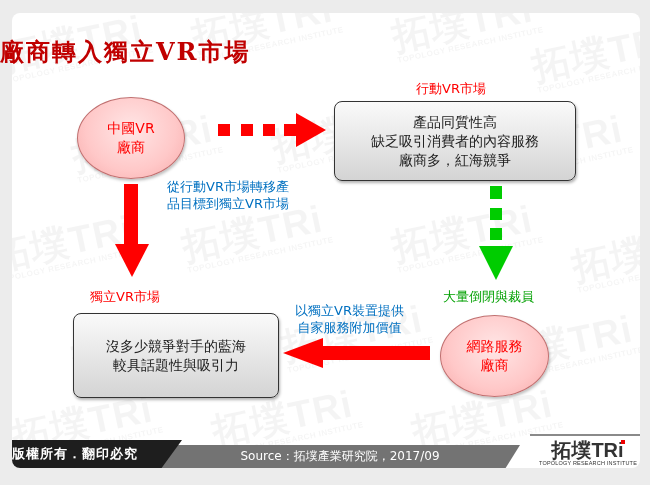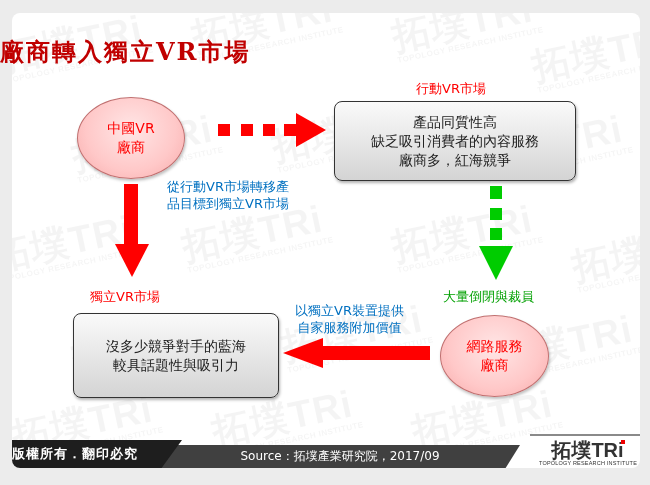--- a/index.html
+++ b/index.html
@@ -48,21 +48,21 @@
     .gdash { position: absolute; background: #00cc00; }
     .footer-left {
       position: absolute; left: 12px; top: 440px; width: 170px; height: 28px;
       background: #1e1e1e; color: #fff; font-size: 13px; font-weight: bold;
       clip-path: polygon(0 0, 100% 0, 88% 100%, 0 100%);
       border-bottom-left-radius: 8px;
       display: flex; align-items: center; box-sizing: border-box; letter-spacing: 1px;
     }
     .footer-mid {
       position: absolute; left: 160px; top: 445px; width: 360px; height: 23px;
-      background: #404040; color: #fff; font-size: 12px;
+      background: #737373; color: #fff; font-size: 12px;
       clip-path: polygon(3% 0, 100% 0, 96% 100%, 0 100%);
       display: flex; align-items: center; justify-content: center;
     }
     .footer-line {
       position: absolute; left: 530px; top: 434px; width: 110px; height: 2px; background: #8a8a8a;
     }
     .logo {
       position: absolute; left: 538px; top: 440px; width: 100px; height: 28px;
       text-align: center;
     }

